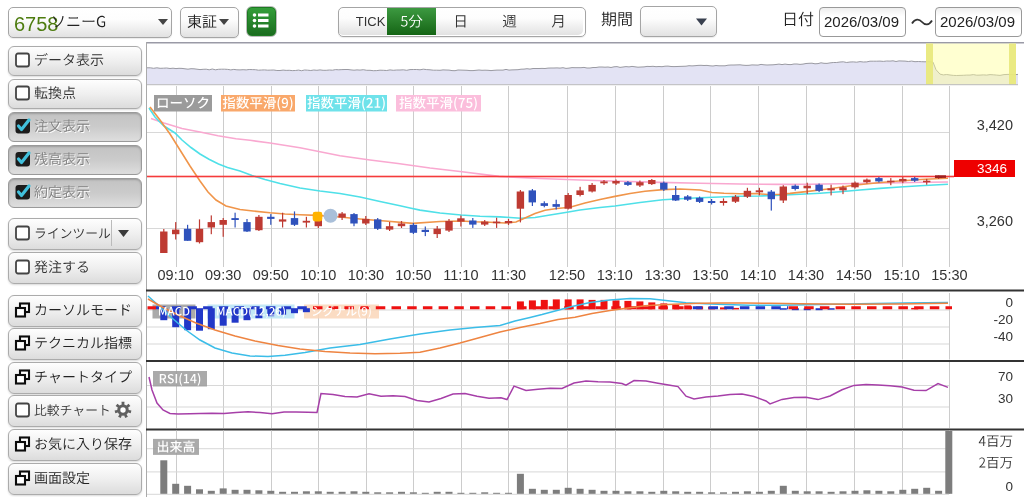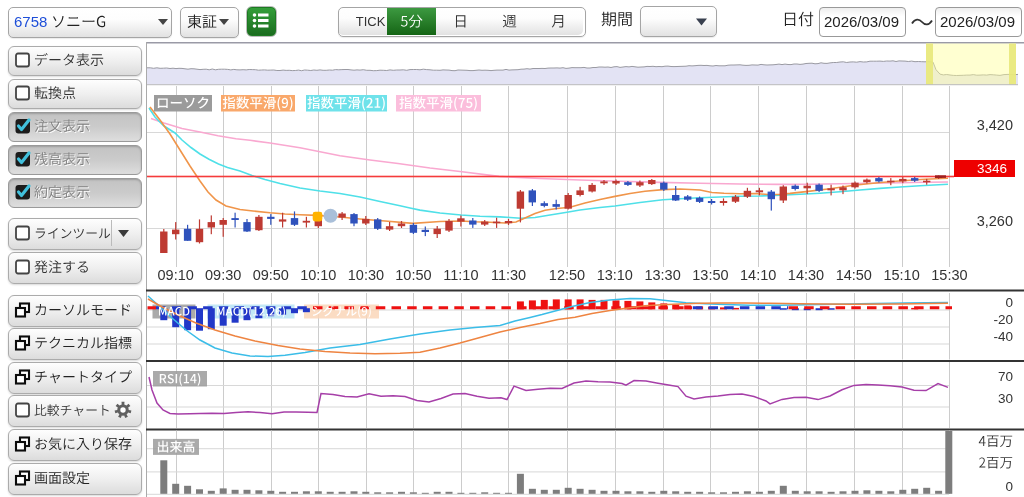--- a/index.html
+++ b/index.html
@@ -3,21 +3,21 @@
 .sel,.cell,.grp{position:absolute;border:1px solid #a5a5a5;border-radius:5px;background:linear-gradient(#fff,#fdfdfd 40%,#e2e2e2);box-shadow:0 1px 1px rgba(0,0,0,.08)}
 .cell{border:none;border-radius:0;box-shadow:none;background:linear-gradient(#fff,#fdfdfd 40%,#e2e2e2)}
 .cellg{position:absolute;background:linear-gradient(#3E9B42,#156515);border:none}
 .grp{background:none;z-index:3}
 .inp{position:absolute;border:1px solid #999;border-radius:4px;background:linear-gradient(#eee,#fff 30%,#fff)}
 .btn{position:absolute;border:1px solid #ababab;border-radius:6px;background:linear-gradient(#fefefe,#efefef 50%,#dcdcdc);box-shadow:0 1px 2px rgba(0,0,0,.15)}
 .btnc{position:absolute;border:1px solid #9a9a9a;border-radius:6px;background:linear-gradient(#c3c3c3,#cbcbcb 50%,#dedede);box-shadow:inset 0 1px 2px rgba(0,0,0,.2)}
 </style></head>
 <body>
 <div class="sel" style="left:8px;top:7px;width:162px;height:29px"></div>
-<div style="position:absolute;left:14px;top:13px;font-size:15px;color:#1d4ed8;font-family:'Liberation Sans',sans-serif">6758</div>
+<div style="position:absolute;left:14px;top:13px;font-size:20px;color:#4d7c0f;font-family:'Liberation Sans',sans-serif">6758</div>
 <svg style="position:absolute;left:49px;top:7px" width="121" height="29" viewBox="0 0 121 29">
     <path d="M6.0 19.5 7.0 20.4C9.5 19.2 11.2 17.5 12.3 15.7C13.4 14.0 14.0 12.2 14.4 10.4C14.4 10.1 14.6 9.7 14.7 9.3L13.3 9.1C13.4 9.3 13.3 9.9 13.2 10.2C13.0 11.6 12.5 13.4 11.3 15.2C10.2 16.9 8.5 18.5 6.0 19.5ZM5.0 9.3 4.0 9.8C4.5 10.7 5.8 12.8 6.4 14.1L7.5 13.5C7.0 12.6 5.6 10.2 5.0 9.3Z M19.7 10.3V11.5C20.1 11.5 20.6 11.5 21.1 11.5C21.8 11.5 26.9 11.5 27.6 11.5C28.1 11.5 28.6 11.5 29.0 11.5V10.3C28.6 10.4 28.1 10.4 27.6 10.4C26.8 10.4 22.0 10.4 21.1 10.4C20.6 10.4 20.2 10.3 19.7 10.3ZM18.4 17.8V19.0C18.9 19.0 19.4 19.0 19.9 19.0C20.8 19.0 28.1 19.0 29.0 19.0C29.4 19.0 29.9 19.0 30.3 19.0V17.8C29.9 17.8 29.4 17.8 29.0 17.8C28.1 17.8 20.8 17.8 19.9 17.8C19.4 17.8 18.9 17.8 18.4 17.8Z M33.6 13.6V14.9C34.0 14.9 34.8 14.8 35.6 14.8C36.6 14.8 42.8 14.8 43.9 14.8C44.5 14.8 45.1 14.9 45.4 14.9V13.6C45.1 13.6 44.6 13.7 43.8 13.7C42.8 13.7 36.6 13.7 35.6 13.7C34.7 13.7 34.0 13.6 33.6 13.6Z M52.8 20.2C54.2 20.2 55.4 19.7 56.1 18.9V14.4H52.6V15.4H55.0V18.4C54.5 18.8 53.7 19.1 52.9 19.1C50.5 19.1 49.2 17.3 49.2 14.5C49.2 11.7 50.6 9.9 52.9 9.9C54.0 9.9 54.8 10.4 55.3 11.0L56.0 10.2C55.4 9.5 54.4 8.8 52.9 8.8C50.0 8.8 47.9 11.0 47.9 14.5C47.9 18.1 49.9 20.2 52.8 20.2Z" fill="#222"></path>
     <path d="M109 12 h10 l-5.0 6 Z" fill="#444"></path>
   </svg>
 <div class="sel" style="left:180px;top:7px;width:57px;height:29px"></div>
 <svg style="position:absolute;left:182px;top:7px" width="54" height="29" viewBox="0 0 54 29">
     <path d="M7.3 11.2V16.6H11.1C9.7 18.1 7.5 19.4 5.6 20.1C5.9 20.3 6.2 20.7 6.3 20.9C8.3 20.1 10.5 18.7 11.9 17.0V21.2H13.0V17.0C14.4 18.6 16.7 20.2 18.7 21.0C18.8 20.7 19.2 20.3 19.4 20.1C17.4 19.4 15.2 18.1 13.9 16.6H17.9V11.2H13.0V9.8H19.1V8.9H13.0V7.4H11.9V8.9H6.0V9.8H11.9V11.2ZM8.3 14.3H11.9V15.8H8.3ZM13.0 14.3H16.8V15.8H13.0ZM8.3 12.0H11.9V13.5H8.3ZM13.0 12.0H16.8V13.5H13.0Z M21.3 12.0V12.8H25.5V12.0ZM21.4 8.0V8.8H25.5V8.0ZM21.3 14.1V14.9H25.5V14.1ZM20.6 10.0V10.8H26.0V10.0ZM27.2 12.1V19.7H26.0V20.6H34.4V19.7H31.1V14.5H34.1V13.6H31.1V9.3H34.2V8.4H26.5V9.3H30.1V19.7H28.1V12.1ZM21.3 16.1V21.2H22.2V20.4H25.6V16.1ZM22.2 17.0H24.7V19.6H22.2Z" fill="#222"></path>
     <path d="M37 12 h10 l-5.0 6 Z" fill="#444"></path>
   </svg>
 <div style="position:absolute;left:246px;top:6px;width:29px;height:29px;border-radius:6px;border:1px solid #bbb;background:linear-gradient(#34A03A,#1A6B1E);box-shadow:inset 0 0 0 1px #1d7a22"></div>

